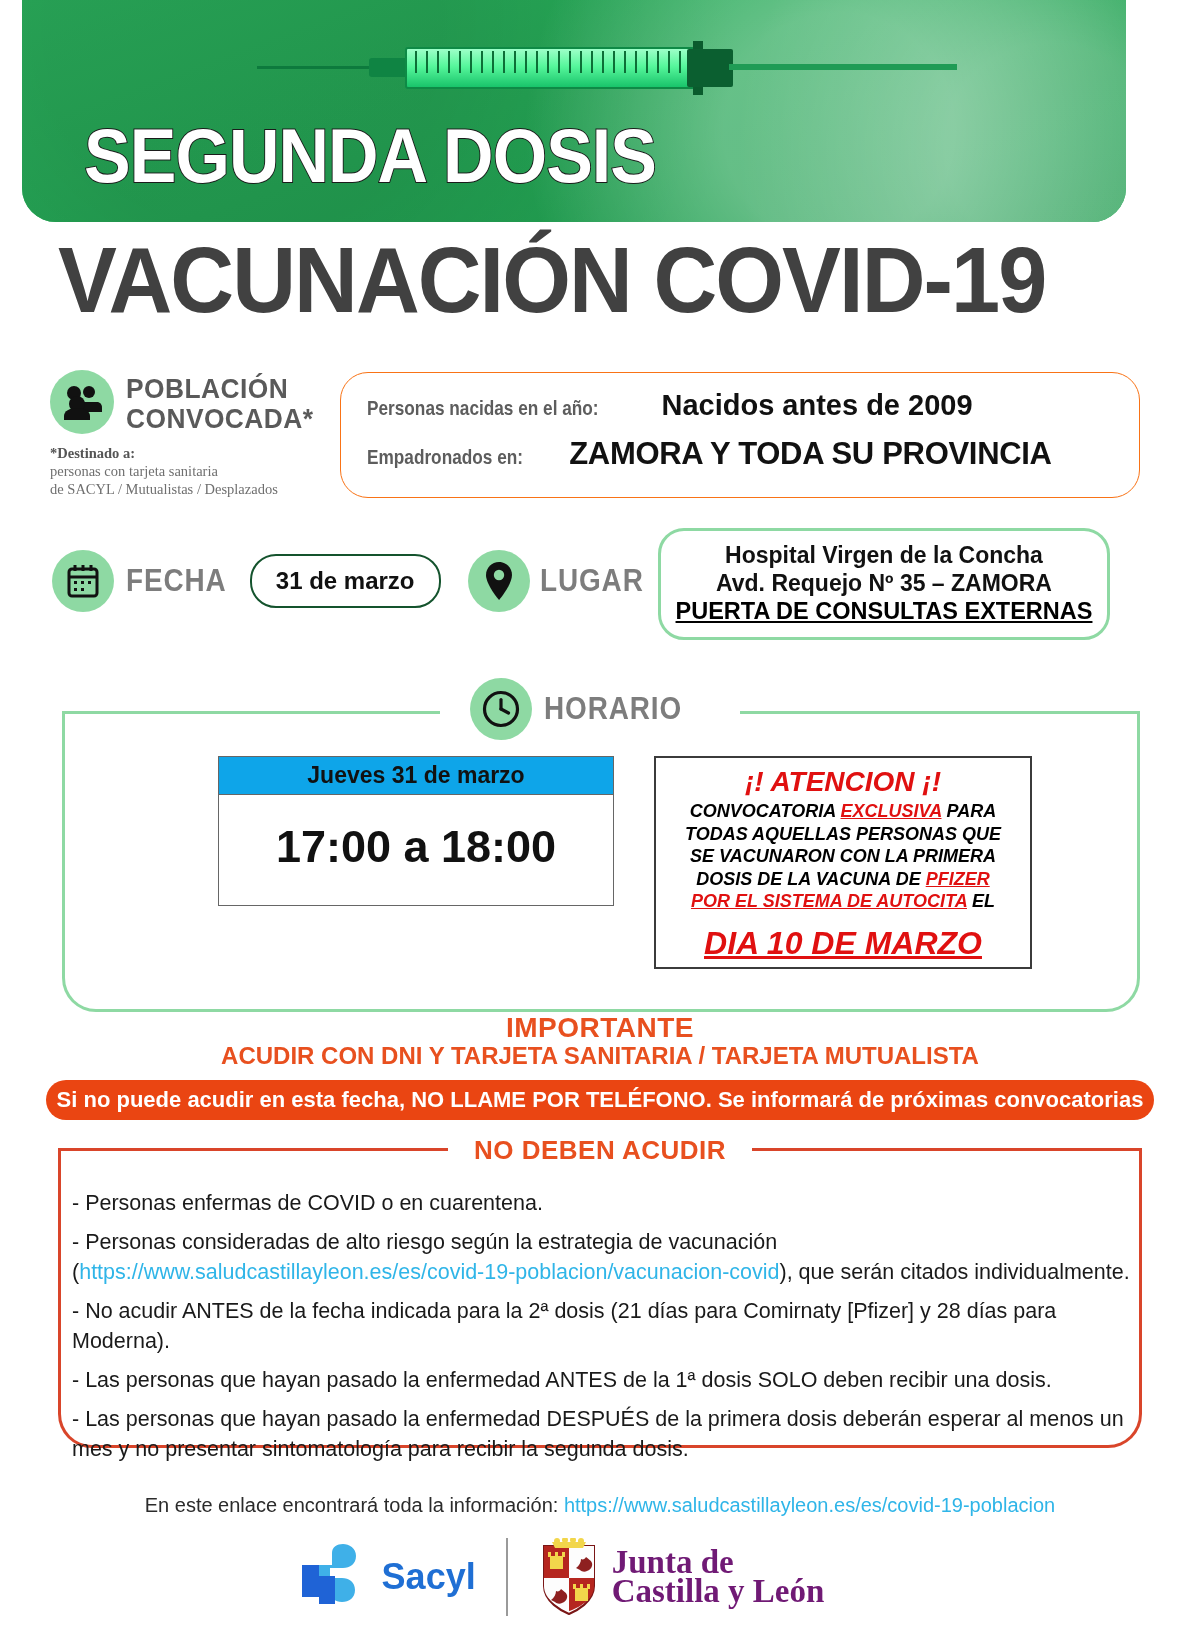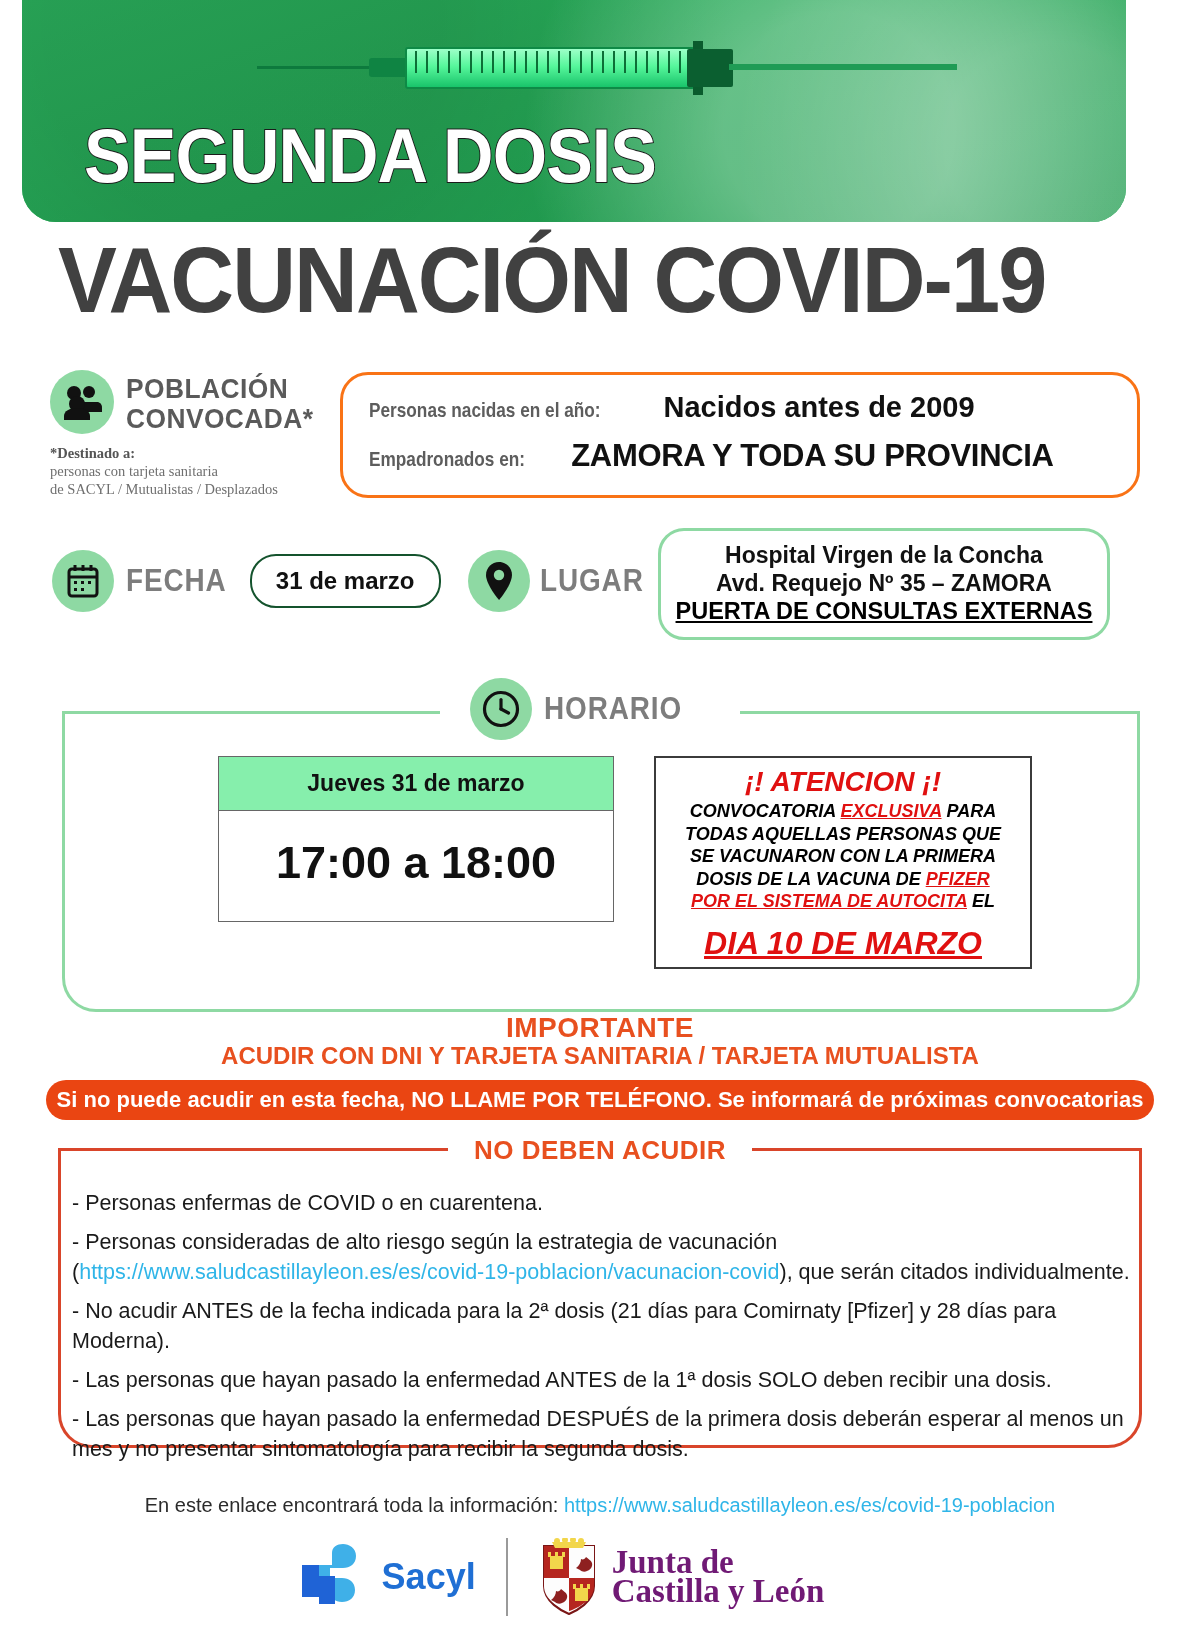--- a/index.html
+++ b/index.html
@@ -81,21 +81,21 @@
     font-family: "Liberation Sans Narrow", "Liberation Sans", sans-serif;
     color: #5a5a5a; letter-spacing: .5px; transform: scaleX(.94);
     transform-origin: left center; padding-top: 4px;
   }
   .pob-note { margin-top: 10px; font-size: 14.5px; line-height: 18px; color: #6f6f6f;
     font-family: Liberation Serif, serif; }
   .pob-note b { font-weight: 700; color: #555; }
 
   .pob-box {
     position: absolute; left: 340px; top: 372px; width: 800px; height: 126px;
-    border: 3px solid #f97316; border-radius: 28px;
+    border: 1px solid #f97316; border-radius: 28px;
     padding: 16px 22px 0 26px;
   }
   .pob-row { display: flex; align-items: baseline; gap: 12px; margin-bottom: 14px; }
   .pob-row .k {
     font-size: 21px; color: #5d5d5d; font-weight: 700;
     font-family: "Liberation Sans Narrow", "Liberation Sans", sans-serif;
     transform: scaleX(.82); transform-origin: left center; white-space: nowrap;
   }
   .pob-row .v {
     font-size: 29px; font-weight: 800; color: #111;
@@ -138,21 +138,21 @@
   .horario-line-l { position: absolute; left: 62px; top: 711px; width: 378px; height: 3px; background: #8ed9a3; }
   .horario-line-r { position: absolute; left: 740px; top: 711px; width: 400px; height: 3px; background: #8ed9a3; }
   .horario-head { position: absolute; left: 470px; top: 678px; display: flex; align-items: center; gap: 12px; }
 
   .sched-table {
     position: absolute; left: 218px; top: 756px; width: 396px;
     border-collapse: collapse;
   }
   .sched-table th, .sched-table td { border: 1px solid #666; text-align: center; }
   .sched-table th {
-    background: #86efac; padding: 13px 6px;
+    background: #0ea5e9; padding: 5px 6px;
     font-size: 23px; font-weight: 700; color: #111;
     font-family: "Liberation Sans", sans-serif;
   }
   .sched-table td {
     background: #ffffff; padding: 26px 6px 32px;
     font-size: 45px; font-weight: 700; color: #111;
     font-family: "Liberation Sans", sans-serif;
   }
 
   .atencion-box {

